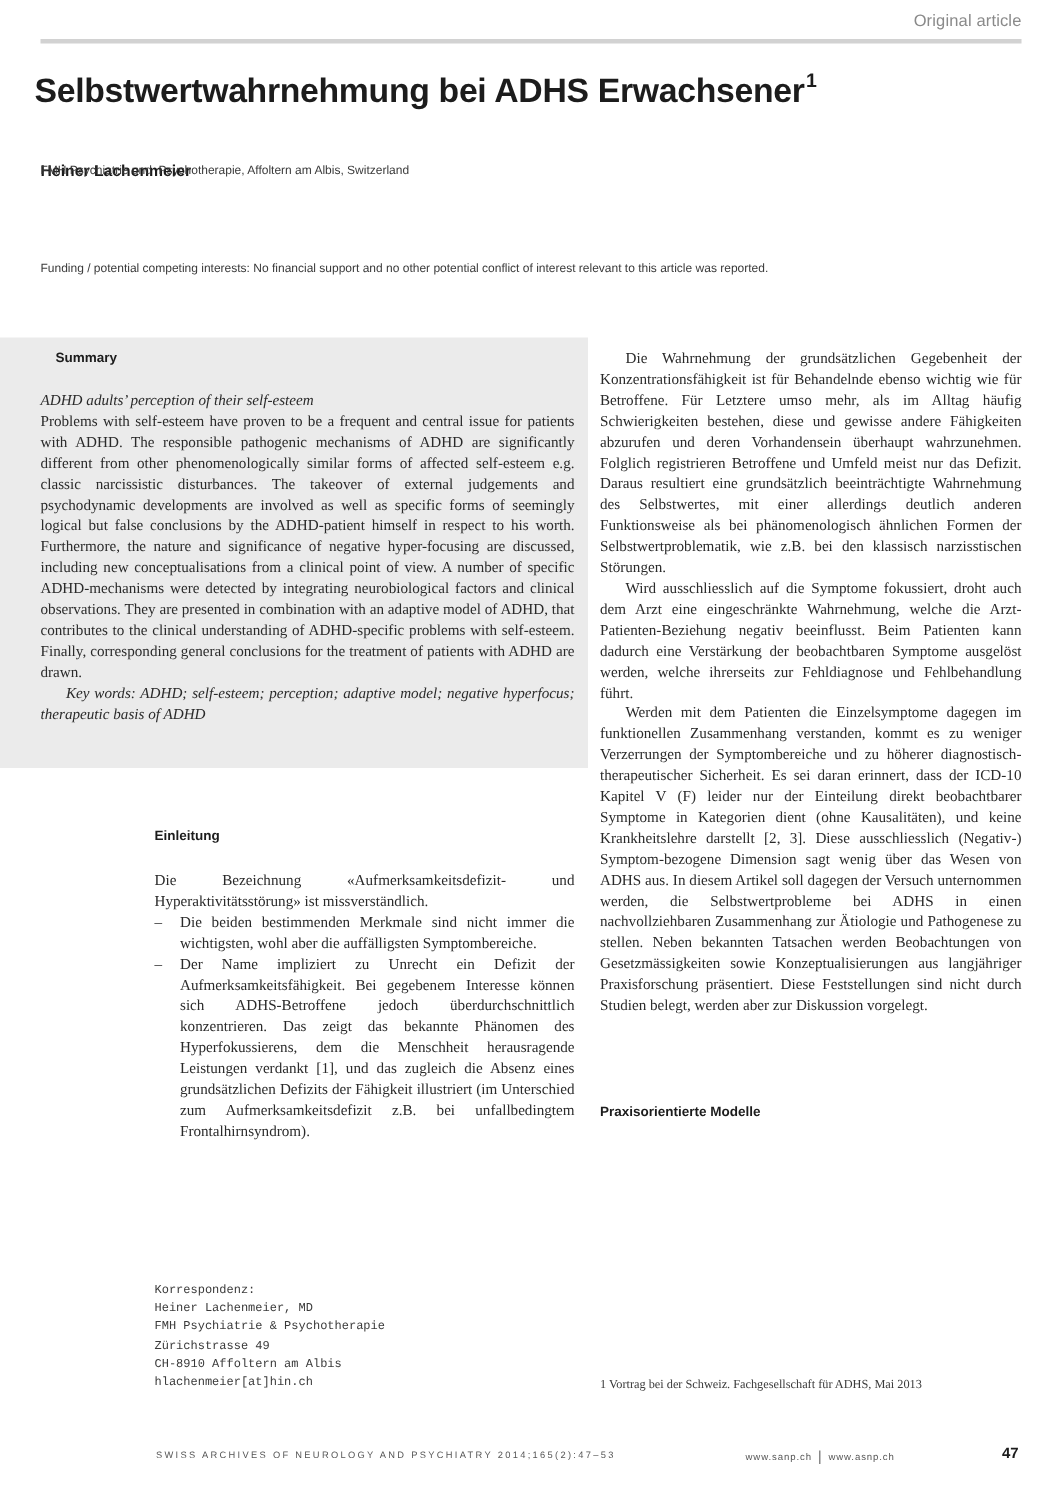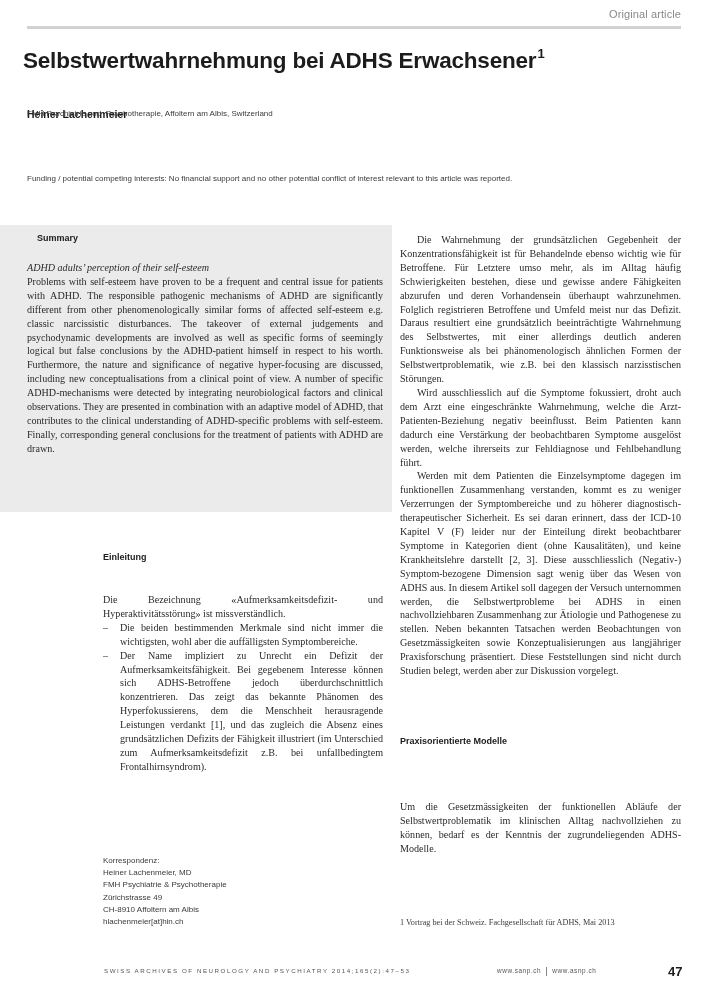--- a/index.html
+++ b/index.html
@@ -15,58 +15,59 @@
   .affil { position: absolute; left: 27px; top: 109px; font-family: "Liberation Sans", sans-serif; font-size: 8px; color: #3a3a3a; white-space: pre; }
   .funding { position: absolute; left: 27px; top: 134px; font-family: "Liberation Sans", sans-serif; font-size: 8px; color: #3a3a3a; margin-top: 40px; }
 
   .summary-box { position: absolute; left: 0; top: 225px; width: 392px; height: 287px; background: #ebebeb; }
   .summary-head { position: absolute; left: 37px; top: 233px; font-family: "Liberation Sans", sans-serif; font-weight: bold; font-size: 9px; color: #1c1c1c; }
   .summary-body { position: absolute; left: 27px; top: 261px; width: 356px; font-family: "Liberation Serif", serif; font-size: 10.1px; line-height: 13.9px; color: #2a2a2a; text-align: justify; }
   .summary-body .sub { font-style: italic; display: block; }
   .summary-body p { margin: 0; }
   .summary-body .kw { font-style: italic; text-indent: 17px; }
 
-  .left-col { position: absolute; left: 103px; width: 280px; font-family: "Liberation Serif", serif; font-size: 10.1px; line-height: 13.9px; color: #2a2a2a; text-align: justify; margin-top: 12px; }
+  .left-col { position: absolute; left: 103px; width: 280px; font-family: "Liberation Serif", serif; font-size: 10.1px; line-height: 13.9px; color: #2a2a2a; text-align: justify; }
   .h2 { font-family: "Liberation Sans", sans-serif; font-weight: bold; font-size: 9px; color: #1c1c1c; position: absolute; }
   .left-col p { margin: 0; }
   .dash-item { position: relative; padding-left: 17px; }
   .dash-item .dash { position: absolute; left: 0; top: 0; }
 
   .right-col { position: absolute; left: 400px; width: 281px; font-family: "Liberation Serif", serif; font-size: 10.1px; line-height: 13.9px; color: #2a2a2a; text-align: justify; }
   .right-col p { margin: 0; }
   .indent { text-indent: 17px; }
   .right-col em, .left-col em { font-style: italic; }
 
-  .corr { position: absolute; left: 103px; top: 855px; font-family: Liberation Sans, sans-serif; font-size: 8px; line-height: 12.2px; color: #3a3a3a; }
+  .corr { position: absolute; left: 103px; top: 855px; font-family: Liberation Mono, monospace; font-size: 8px; line-height: 12.2px; color: #3a3a3a; }
   .corr div { white-space: nowrap; }
 
   .footnote { position: absolute; left: 400px; top: 918px; font-family: "Liberation Serif", serif; font-size: 8.2px; color: #3a3a3a; white-space: nowrap; }
 
   .footer-journal { position: absolute; left: 104px; top: 967px; font-family: "Liberation Sans", sans-serif; font-size: 6.2px; letter-spacing: 1.55px; color: #555; white-space: nowrap; }
   .footer-links { position: absolute; left: 497px; top: 967px; font-family: "Liberation Sans", sans-serif; font-size: 6.4px; letter-spacing: 0.6px; color: #555; white-space: nowrap; }
   .footer-links .sep { display: inline-block; width: 1px; height: 9px; background: #888; vertical-align: middle; margin: 0 5px; }
-  .page-num { position: absolute; left: 668px; top: 964px; font-family: "Liberation Sans", sans-serif; font-weight: bold; font-size: 13px; color: #1c1c1c; }
+  .page-num { position: absolute; left: 668px; top: 964px; font-family: "Liberation Sans", sans-serif; font-weight: bold; font-size: 10px; color: #1c1c1c; }
 </style>
 </head>
 <body>
 
 <div class="section-label">Original article</div>
 <div class="top-rule"></div>
 
 <h1 class="title"><span>Selbstwertwahrnehmung bei ADHS Erwachsener</span><sup>1</sup></h1>
 
 <div class="author">Heiner Lachenmeier</div>
 <div class="affil">FMH Psychiatrie und  Psychotherapie, Affoltern am Albis, Switzerland</div>
 <div class="funding">Funding / potential competing interests: No financial support and no other potential conflict of interest relevant to this article was reported.</div>
 
 <div class="summary-box"></div>
 <div class="summary-head">Summary</div>
 <div class="summary-body">
   <span class="sub">ADHD adults’ perception of their self-esteem</span>
   <p>Problems with self-esteem have proven to be a frequent and central issue for patients with ADHD. The responsible pathogenic mechanisms of ADHD are significantly different from other phenomenologically similar forms of affected self-esteem e.g. classic narcissistic disturbances. The takeover of external judgements and psychodynamic developments are involved as well as specific forms of seemingly logical but false conclusions by the ADHD-patient himself in respect to his worth. Furthermore, the nature and significance of negative hyper-focusing are discussed, including new conceptualisations from a clinical point of view. A number of specific ADHD-mechanisms were detected by integrating neurobiological factors and clinical observations. They are presented in combination with an adaptive model of ADHD, that contributes to the clinical understanding of ADHD-specific problems with self-esteem. Finally, corresponding general conclusions for the treatment of patients with ADHD are drawn.</p>
+  <p class="kw">Key words: ADHD; self-esteem; perception; adaptive model; negative hyperfocus; therapeutic basis of ADHD</p>
 </div>
 
 <div class="h2" style="left:103px; top:552px;">Einleitung</div>
 <div class="left-col" style="top:581px;">
   <p>Die Bezeichnung «Aufmerksamkeitsdefizit- und Hyperaktivitätsstörung» ist missverständlich.</p>
   <div class="dash-item">
     <span class="dash">–</span>
     <span>Die beiden bestimmenden Merkmale sind nicht immer die wichtigsten, wohl aber die auffälligsten Symptombereiche.</span>
   </div>
   <div class="dash-item">
@@ -85,21 +86,20 @@
 </div>
 
 <div class="right-col" style="top:233px;">
   <p class="indent">Die Wahrnehmung der grundsätzlichen Gegebenheit der Konzentrationsfähigkeit ist für Behandelnde ebenso wichtig wie für Betroffene. Für Letztere umso mehr, als im Alltag häufig Schwierigkeiten bestehen, diese und gewisse andere Fähigkeiten abzurufen und deren Vorhandensein überhaupt wahrzunehmen. Folglich registrieren Betroffene und Umfeld meist nur das Defizit. Daraus resultiert eine grundsätzlich beeinträchtigte Wahrnehmung des Selbstwertes, mit einer allerdings deutlich anderen Funktionsweise als bei phänomenologisch ähnlichen Formen der Selbstwertproblematik, wie z.B. bei den klassisch narzisstischen Störungen.</p>
   <p class="indent">Wird ausschliesslich auf die Symptome fokussiert, droht auch dem Arzt eine eingeschränkte Wahrnehmung, welche die Arzt-Patienten-Beziehung negativ beeinflusst. Beim Patienten kann dadurch eine Verstärkung der beobachtbaren Symptome ausgelöst werden, welche ihrerseits zur Fehldiagnose und Fehlbehandlung führt.</p>
   <p class="indent">Werden mit dem Patienten die Einzelsymptome dagegen im funktionellen Zusammenhang verstanden, kommt es zu weniger Verzerrungen der Symptombereiche und zu höherer diagnostisch-therapeutischer Sicherheit. Es sei daran erinnert, dass der ICD-10 Kapitel V (F) leider nur der Einteilung direkt beobachtbarer Symptome in Kategorien dient (ohne Kausalitäten), und keine Krankheitslehre darstellt [2, 3]. Diese ausschliesslich (Negativ-) Symptom-bezogene Dimension sagt wenig über das Wesen von ADHS aus. In diesem Artikel soll dagegen der Versuch unternommen werden, die Selbstwertprobleme bei ADHS in einen nachvollziehbaren Zusammenhang zur Ätiologie und Pathogenese zu stellen. Neben bekannten Tatsachen werden Beobachtungen von Gesetzmässigkeiten sowie Konzeptualisierungen aus langjähriger Praxisforschung präsentiert. Diese Feststellungen sind nicht durch Studien belegt, werden aber zur Diskussion vorgelegt.</p>
 </div>
 
 <div class="h2" style="left:400px; top:736px;">Praxisorientierte Modelle</div>
 <div class="right-col" style="top:800px;">
-  <p>Um die Gesetzmässigkeiten der funktionellen Abläufe der Selbstwertproblematik im klinischen Alltag nachvollziehen zu können, bedarf es der Kenntnis der zugrundeliegenden ADHS-Modelle.</p>
 </div>
 
 <div class="footnote">1  Vortrag bei der Schweiz. Fachgesellschaft für ADHS, Mai 2013</div>
 
 <div class="footer-journal">SWISS ARCHIVES OF NEUROLOGY AND PSYCHIATRY 2014;165(2):47–53</div>
 <div class="footer-links">
   <span>www.sanp.ch</span><span class="sep"></span><span>www.asnp.ch</span>
 </div>
 <div class="page-num">47</div>
 

